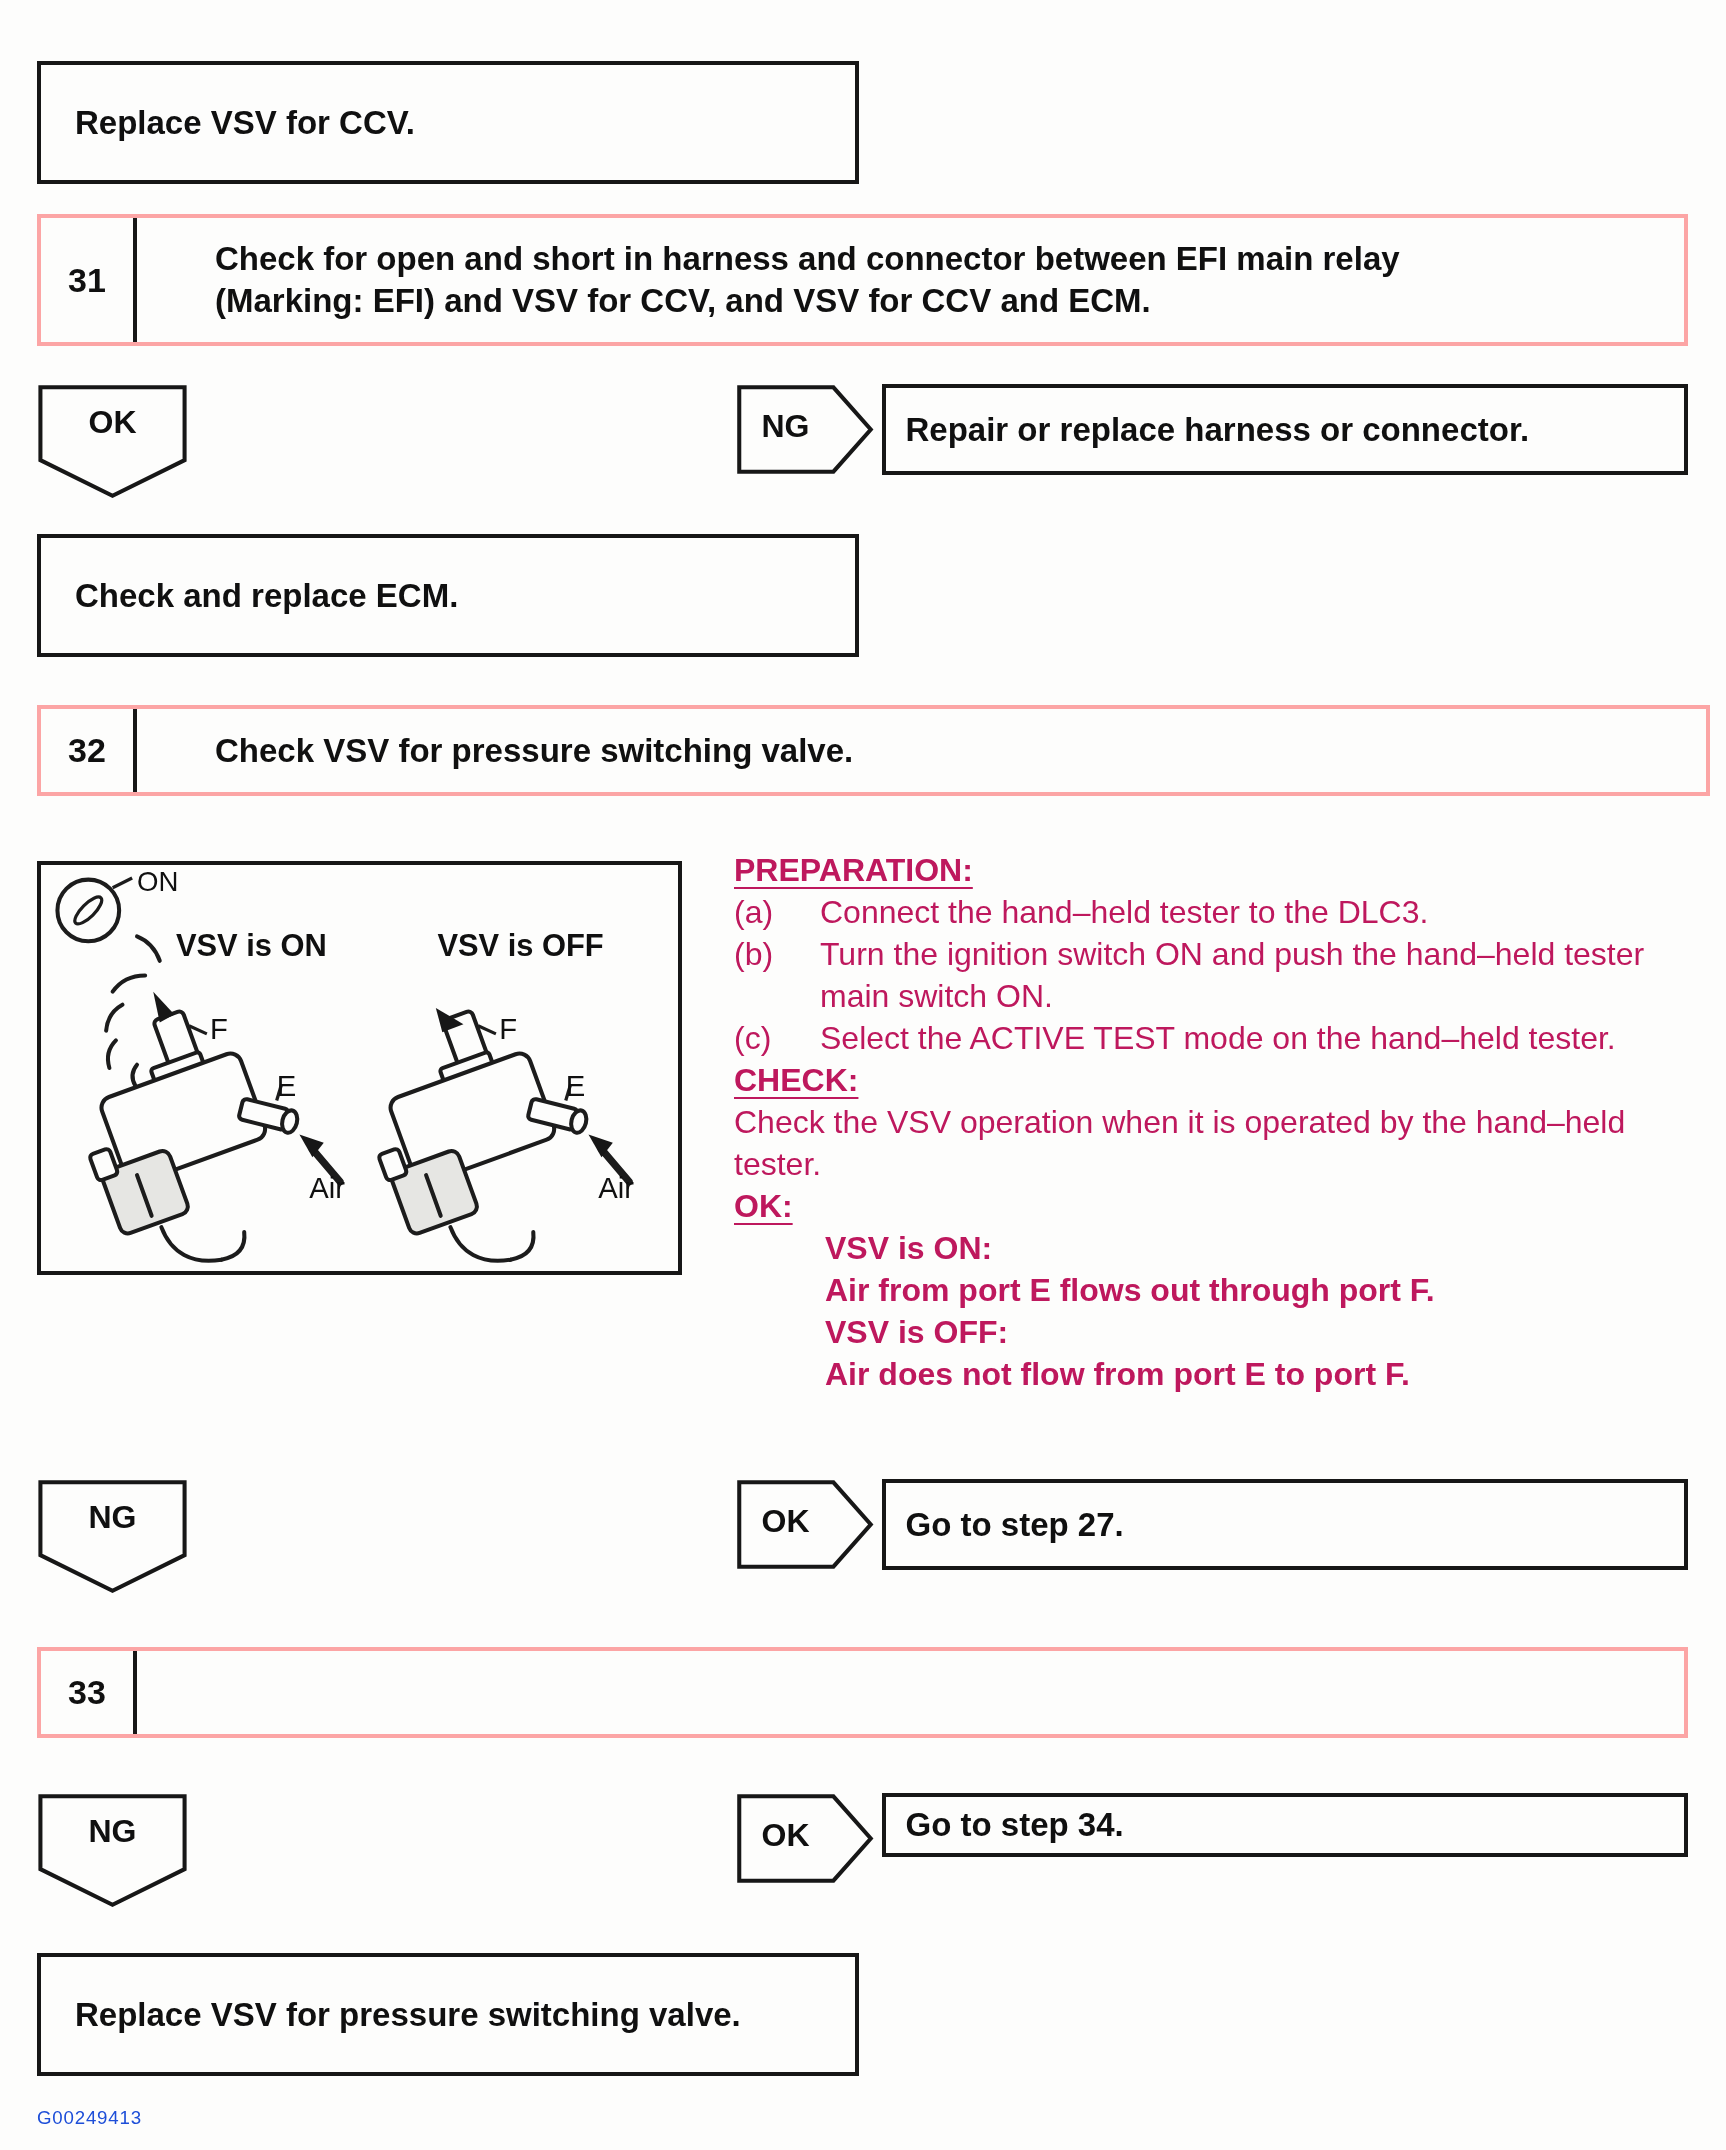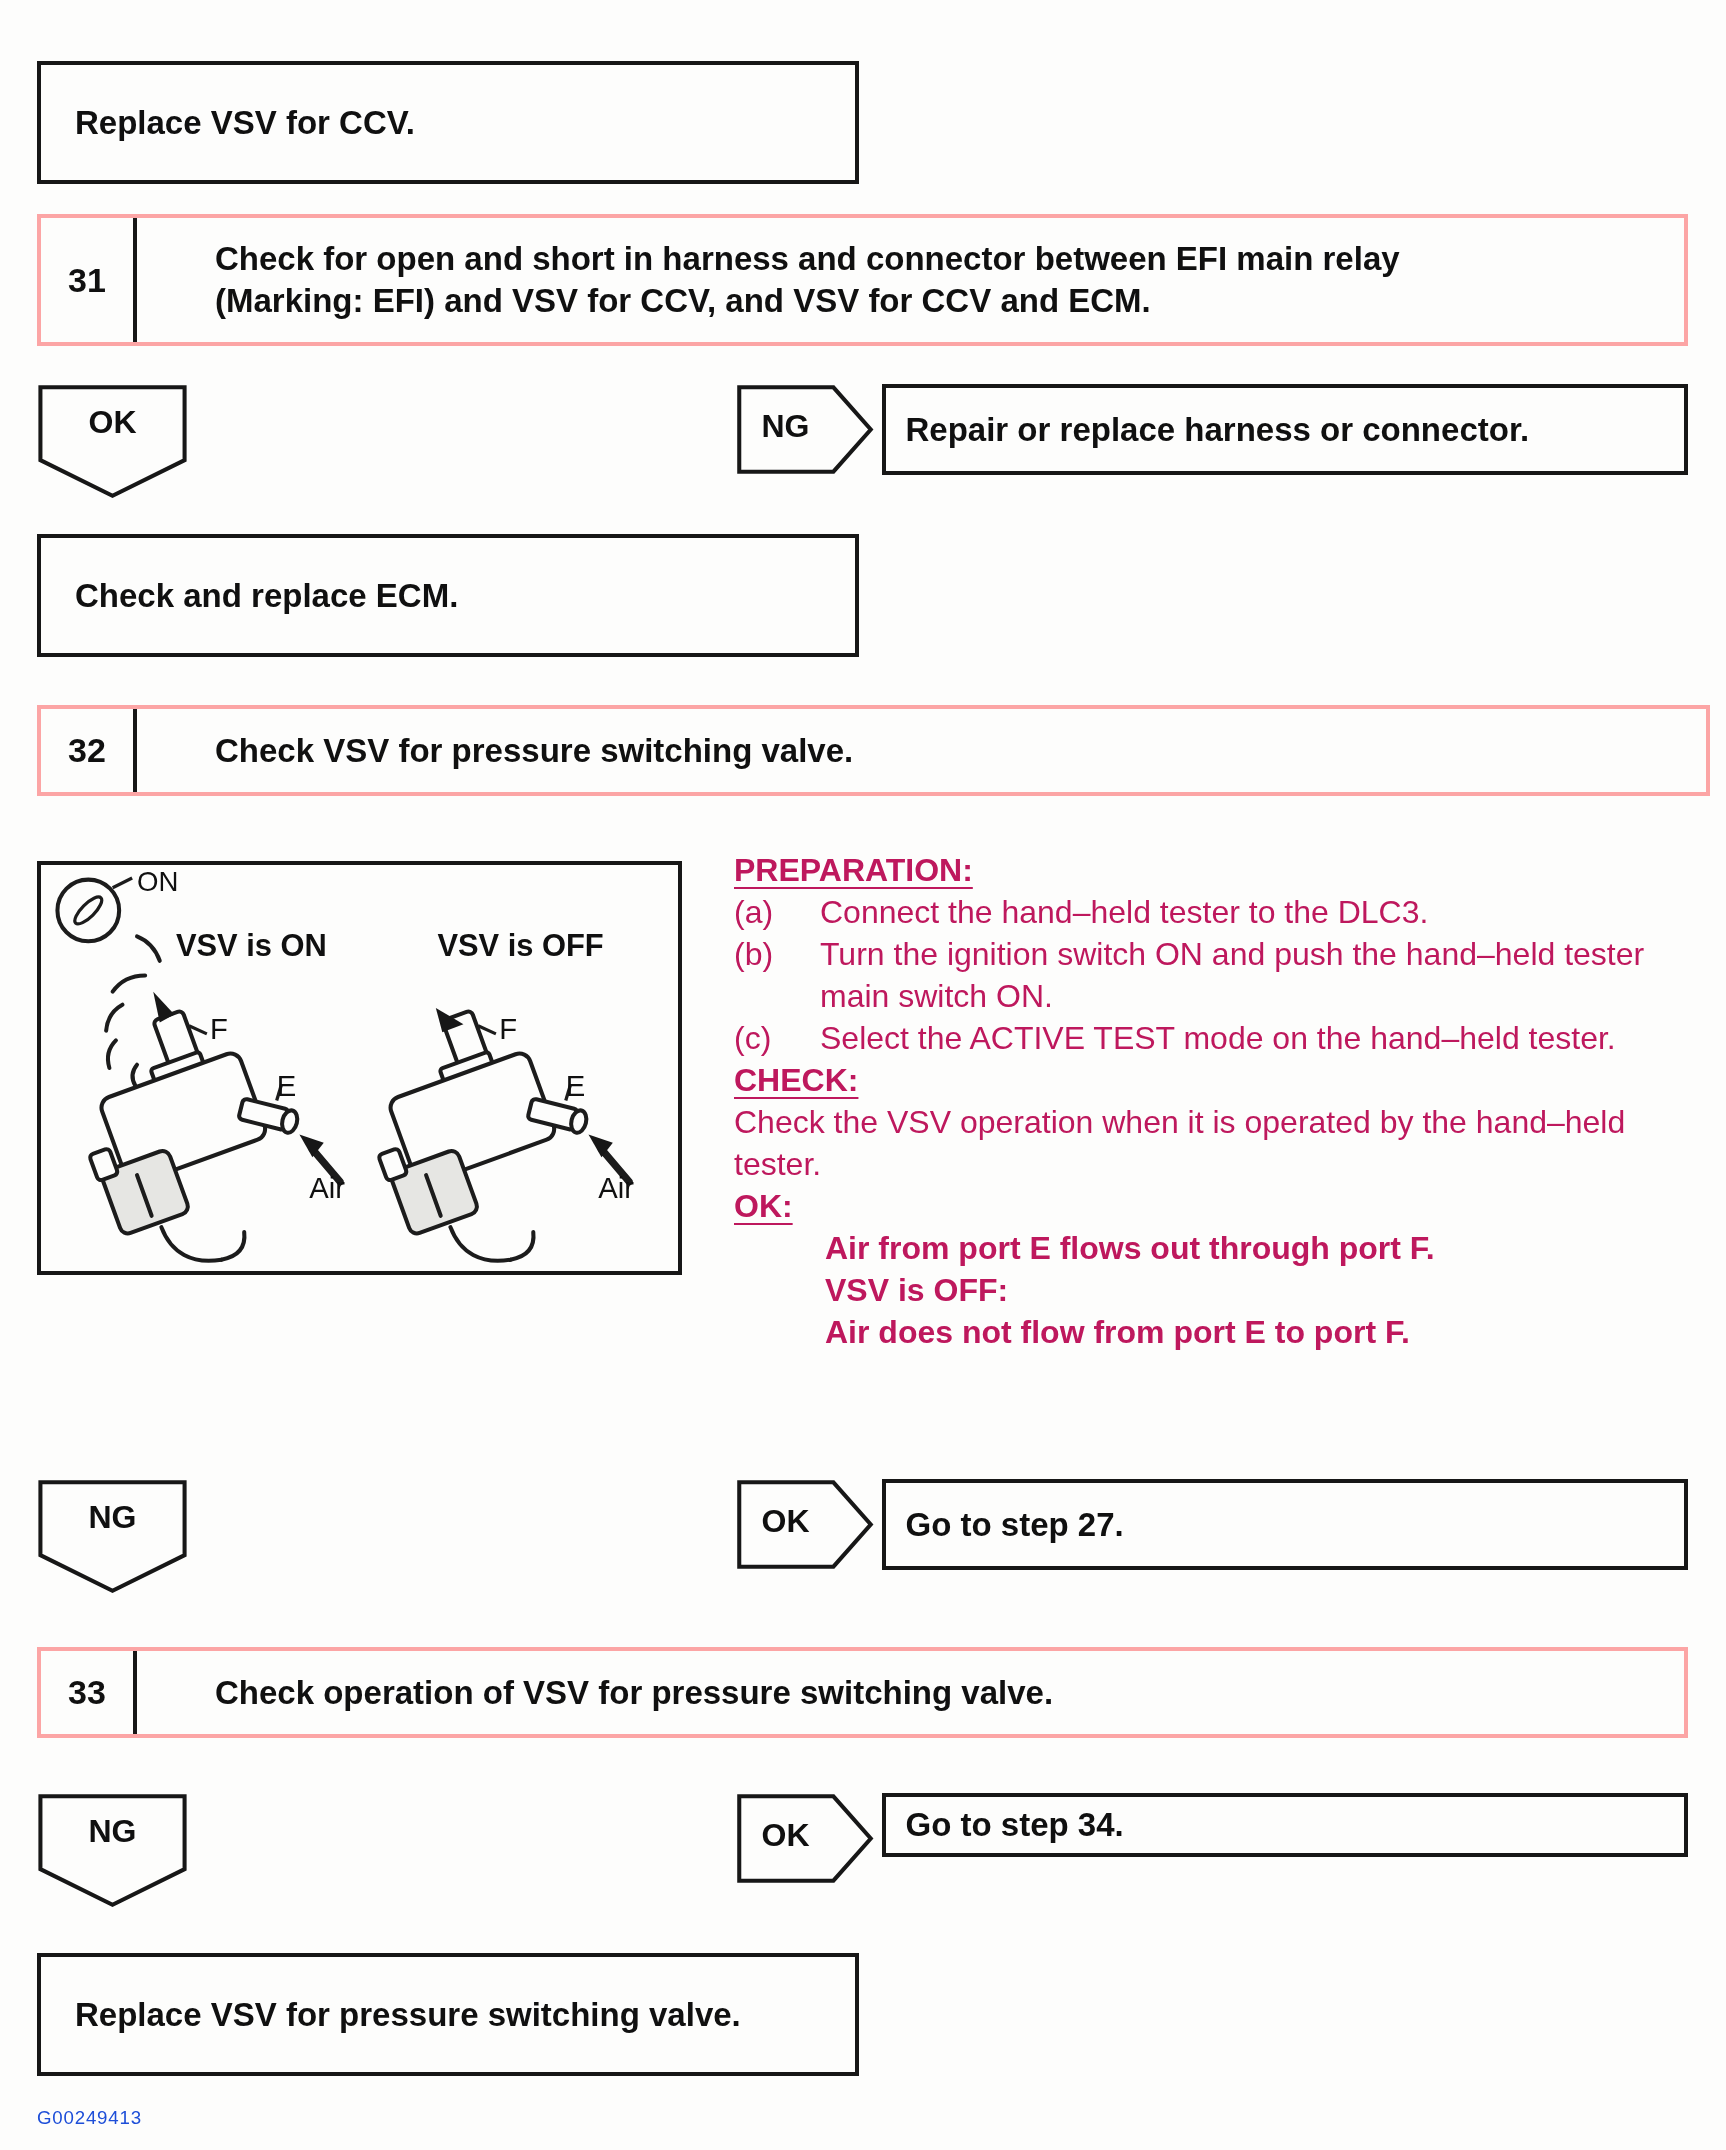--- a/index.html
+++ b/index.html
@@ -154,20 +154,21 @@
       <span class="lab">(b)</span>
       <span class="itxt">Turn the ignition switch ON and push the hand–held tester main switch ON.</span>
     </div>
     <div class="item">
       <span class="lab">(c)</span>
       <span class="itxt">Select the ACTIVE TEST mode on the hand–held tester.</span>
     </div>
     <div class="phead">CHECK:</div>
     <div class="ptext">Check the VSV operation when it is operated by the hand–held tester.</div>
     <div class="phead">OK:</div>
+    <div class="okline">VSV is ON:</div>
     <div class="okline">Air from port E flows out through port F.</div>
     <div class="okline">VSV is OFF:</div>
     <div class="okline">Air does not flow from port E to port F.</div>
   </div>
 
   <div class="pent pent-down" style="left:37px; top:1479px;">
     <svg width="151" height="115" viewBox="0 0 186 142">
         <polygon points="4,4 182,4 182,94 93,138 4,94"></polygon>
       </svg>
     <span class="plbl">NG</span>
@@ -177,23 +178,20 @@
         <polygon points="4,4 120,4 166,56 120,108 4,108"></polygon>
       </svg>
     <span class="plbl">OK</span>
   </div>
   <div class="abox" style="left:882px; top:1479px; width:806px; height:91px;">
     <div class="txt" style="padding:0 19.5px;">Go to step 27.</div>
   </div>
 
   <div class="stepbox" style="left:37px; top:1647px; width:1651px; height:91px;">
     <div class="stepnum">33</div>
-    <div class="steptitle">
-        <span class="ttl">Check operation of VSV for pressure switching valve.</span>
-      </div>
   </div>
 
   <div class="pent pent-down" style="left:37px; top:1793px;">
     <svg width="151" height="115" viewBox="0 0 186 142">
         <polygon points="4,4 182,4 182,94 93,138 4,94"></polygon>
       </svg>
     <span class="plbl">NG</span>
   </div>
   <div class="pent pent-right" style="left:736px; top:1793px;">
     <svg width="138" height="91" viewBox="0 0 170 112">

